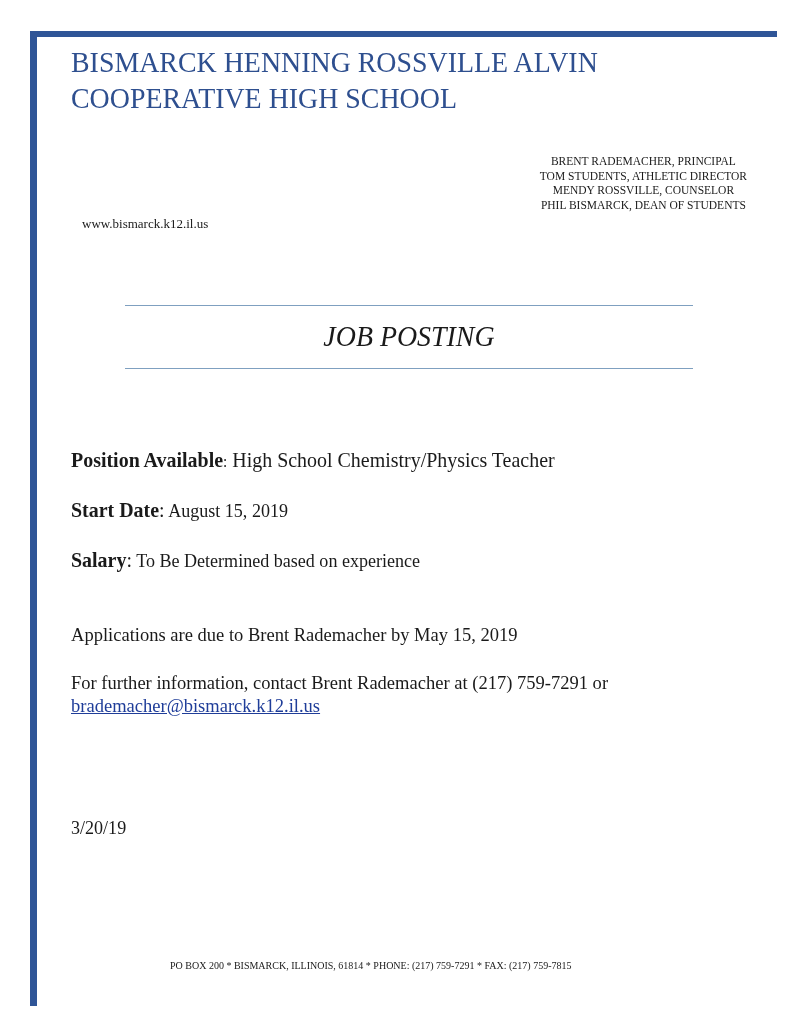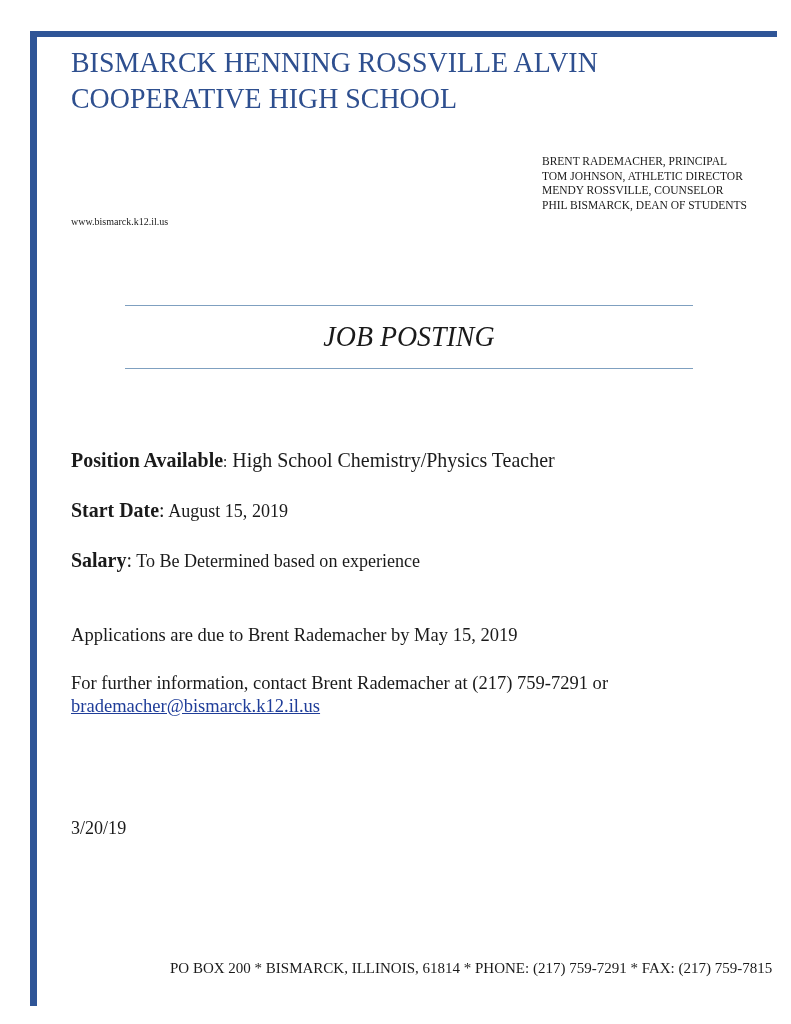--- a/index.html
+++ b/index.html
@@ -17,25 +17,25 @@
     position: absolute; left: 30px; top: 31px; width: 7px; height: 975px;
     background: #2f5597;
   }
   .school-name {
     position: absolute; left: 71px; top: 44px;
     color: #2e4f8f; font-size: 30px; line-height: 36px;
     letter-spacing: 0px; transform: scaleX(0.93); transform-origin: left top;
     white-space: nowrap;
   }
   .staff {
-    position: absolute; right: 44px; top: 154px; text-align: left;
+    position: absolute; right: 44px; top: 154px; text-align: center;
     font-size: 11.5px; line-height: 14.5px; white-space: nowrap;
   }
   .website {
-    position: absolute; left: 71px; top: 216px; font-size: 10px; text-align: right;
+    position: absolute; left: 82px; top: 216px; font-size: 13px; text-align: right;
   }
   .rule {
     position: absolute; left: 125px; width: 568px; height: 1px;
     background: #7fa0c0;
   }
   .rule.top { top: 305px; }
   .rule.bottom { top: 368px; }
   .posting-title {
     position: absolute; left: 0; width: 818px; top: 319px; text-align: center;
     font-style: italic; font-size: 30px; transform: scaleX(0.93); transform-origin: center top;
@@ -52,37 +52,37 @@
   .para {
     position: absolute; left: 71px; font-size: 19.5px; white-space: nowrap;
     transform: scaleX(0.95); transform-origin: left top; line-height: 24px;
   }
   .p1 { top: 623px; }
   .p2 { top: 671px; }
   .p3 { top: 694px; }
   .email { color: #1f3d99; text-decoration: underline; }
   .date { position: absolute; left: 71px; top: 817px; font-size: 19px; transform: scaleX(0.95); transform-origin: left top; }
   .footer {
-    position: absolute; left: 170px; top: 960px; font-size: 15px; white-space: nowrap;
+    position: absolute; left: 170px; top: 960px; font-size: 10px; white-space: nowrap;
   }
 </style>
 </head>
 <body>
 
 <div class="bar-top"></div>
 <div class="bar-left"></div>
 
 <div class="school-name">
   <div>BISMARCK HENNING ROSSVILLE ALVIN</div>
   <div>COOPERATIVE HIGH SCHOOL</div>
 </div>
 
 <div class="staff">
   <div>BRENT RADEMACHER, PRINCIPAL</div>
-  <div>TOM JOHNSON, ATHLETIC DIRECTOR</div>
+  <div>TOM STUDENTS, ATHLETIC DIRECTOR</div>
   <div>MENDY ROSSVILLE, COUNSELOR</div>
   <div>PHIL BISMARCK, DEAN OF STUDENTS</div>
 </div>
 
 <div class="website">www.bismarck.k12.il.us</div>
 
 <div class="rule top"></div>
 <div class="posting-title">JOB POSTING</div>
 <div class="rule bottom"></div>
 

